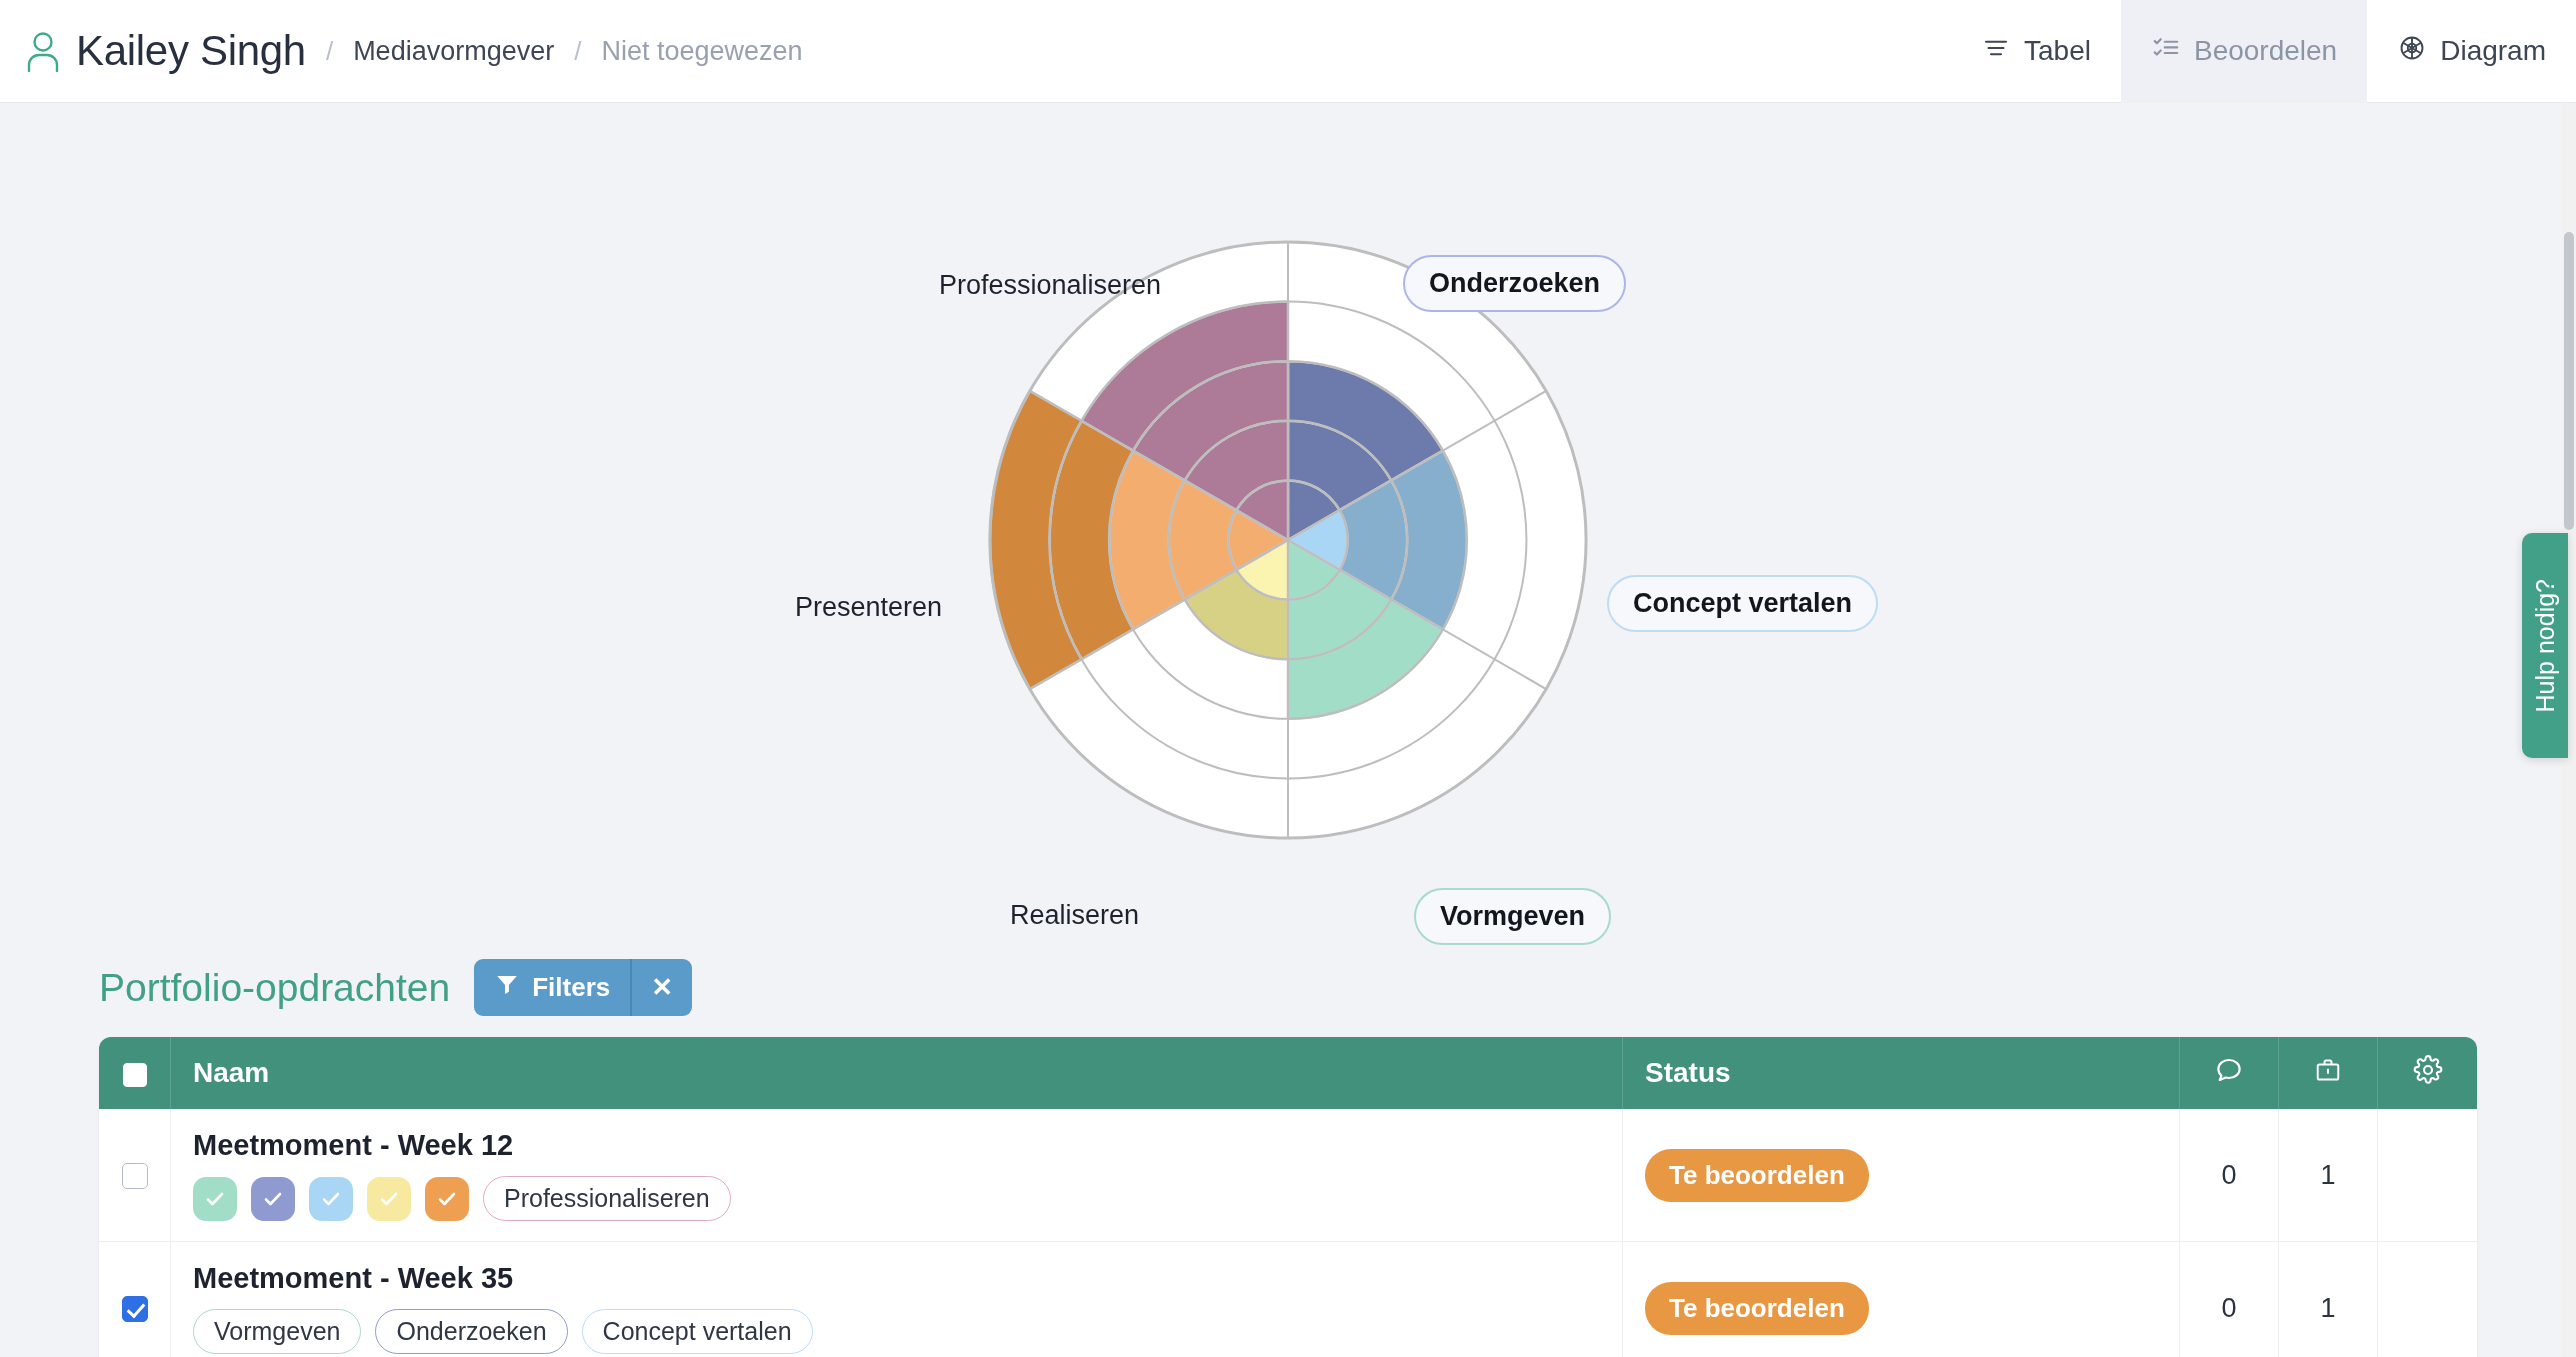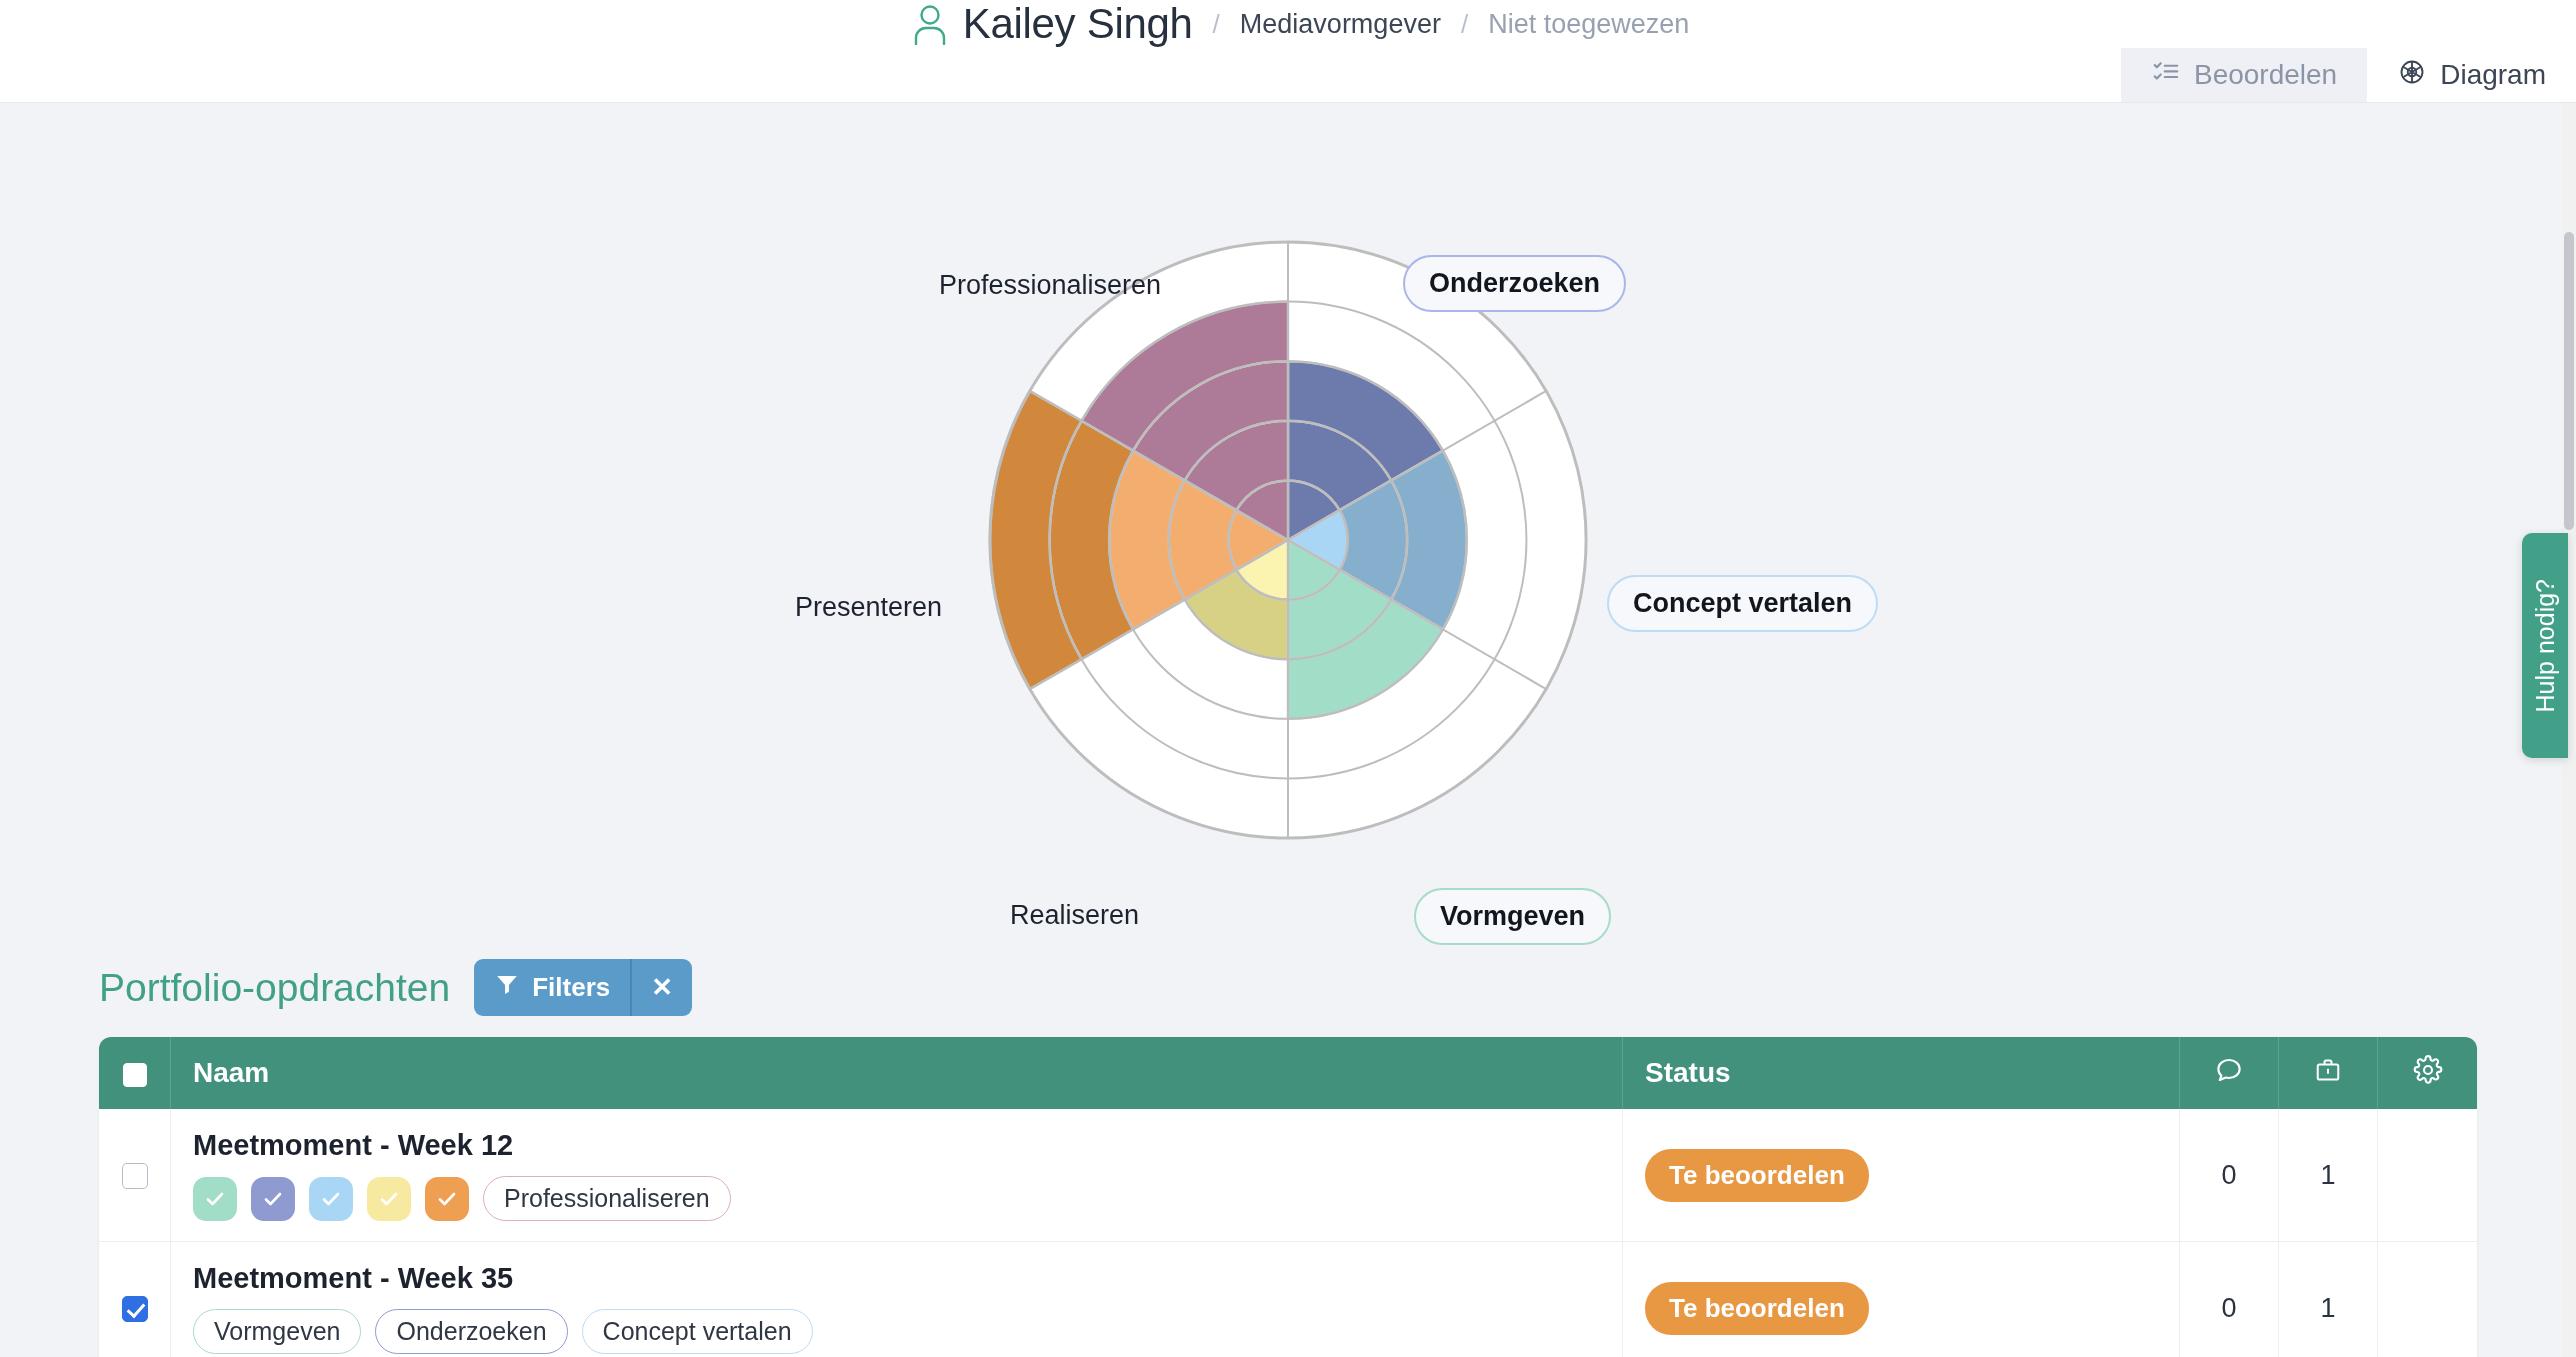--- a/index.html
+++ b/index.html
@@ -11,21 +11,20 @@
   }
 
   
   .topbar {
     height: 103px;
     background: #ffffff;
     display: flex;
     align-items: center;
     border-bottom: 1px solid #e6e8ee;
     position: relative;
-    flex-direction: column;
   }
   .brand {
     display: flex;
     align-items: center;
     padding-left: 24px;
     gap: 14px;
   }
   .user-icon { width: 38px; height: 42px; flex: none; }
   .brand-name {
     font-size: 42px;
@@ -320,20 +319,28 @@
       </svg>
     </span>
     <span class="brand-name">Kailey Singh</span>
     <span class="crumb-sep">/</span>
     <span class="crumb">Mediavormgever</span>
     <span class="crumb-sep">/</span>
     <span class="crumb muted">Niet toegewezen</span>
   </div>
 
   <div class="topnav">
+    <div class="navitem">
+      <span>
+        <svg width="30" height="30" viewBox="0 0 24 24" fill="none" stroke="#3d4654" stroke-width="1.7" stroke-linecap="round">
+          <path d="M4 7h16M6 12h12M8 17h8"></path>
+        </svg>
+      </span>
+      <span>Tabel</span>
+    </div>
     <div class="navitem active">
       <span>
         <svg width="30" height="30" viewBox="0 0 24 24" fill="none" stroke="#8b95a6" stroke-width="1.7" stroke-linecap="round" stroke-linejoin="round">
           <path d="M3 6.5l1.7 1.7L7.8 5"></path>
           <path d="M3 15.5l1.7 1.7L7.8 14"></path>
           <path d="M11 7h10M11 16h10M11 11.5h10"></path>
         </svg>
       </span>
       <span>Beoordelen</span>
     </div>

